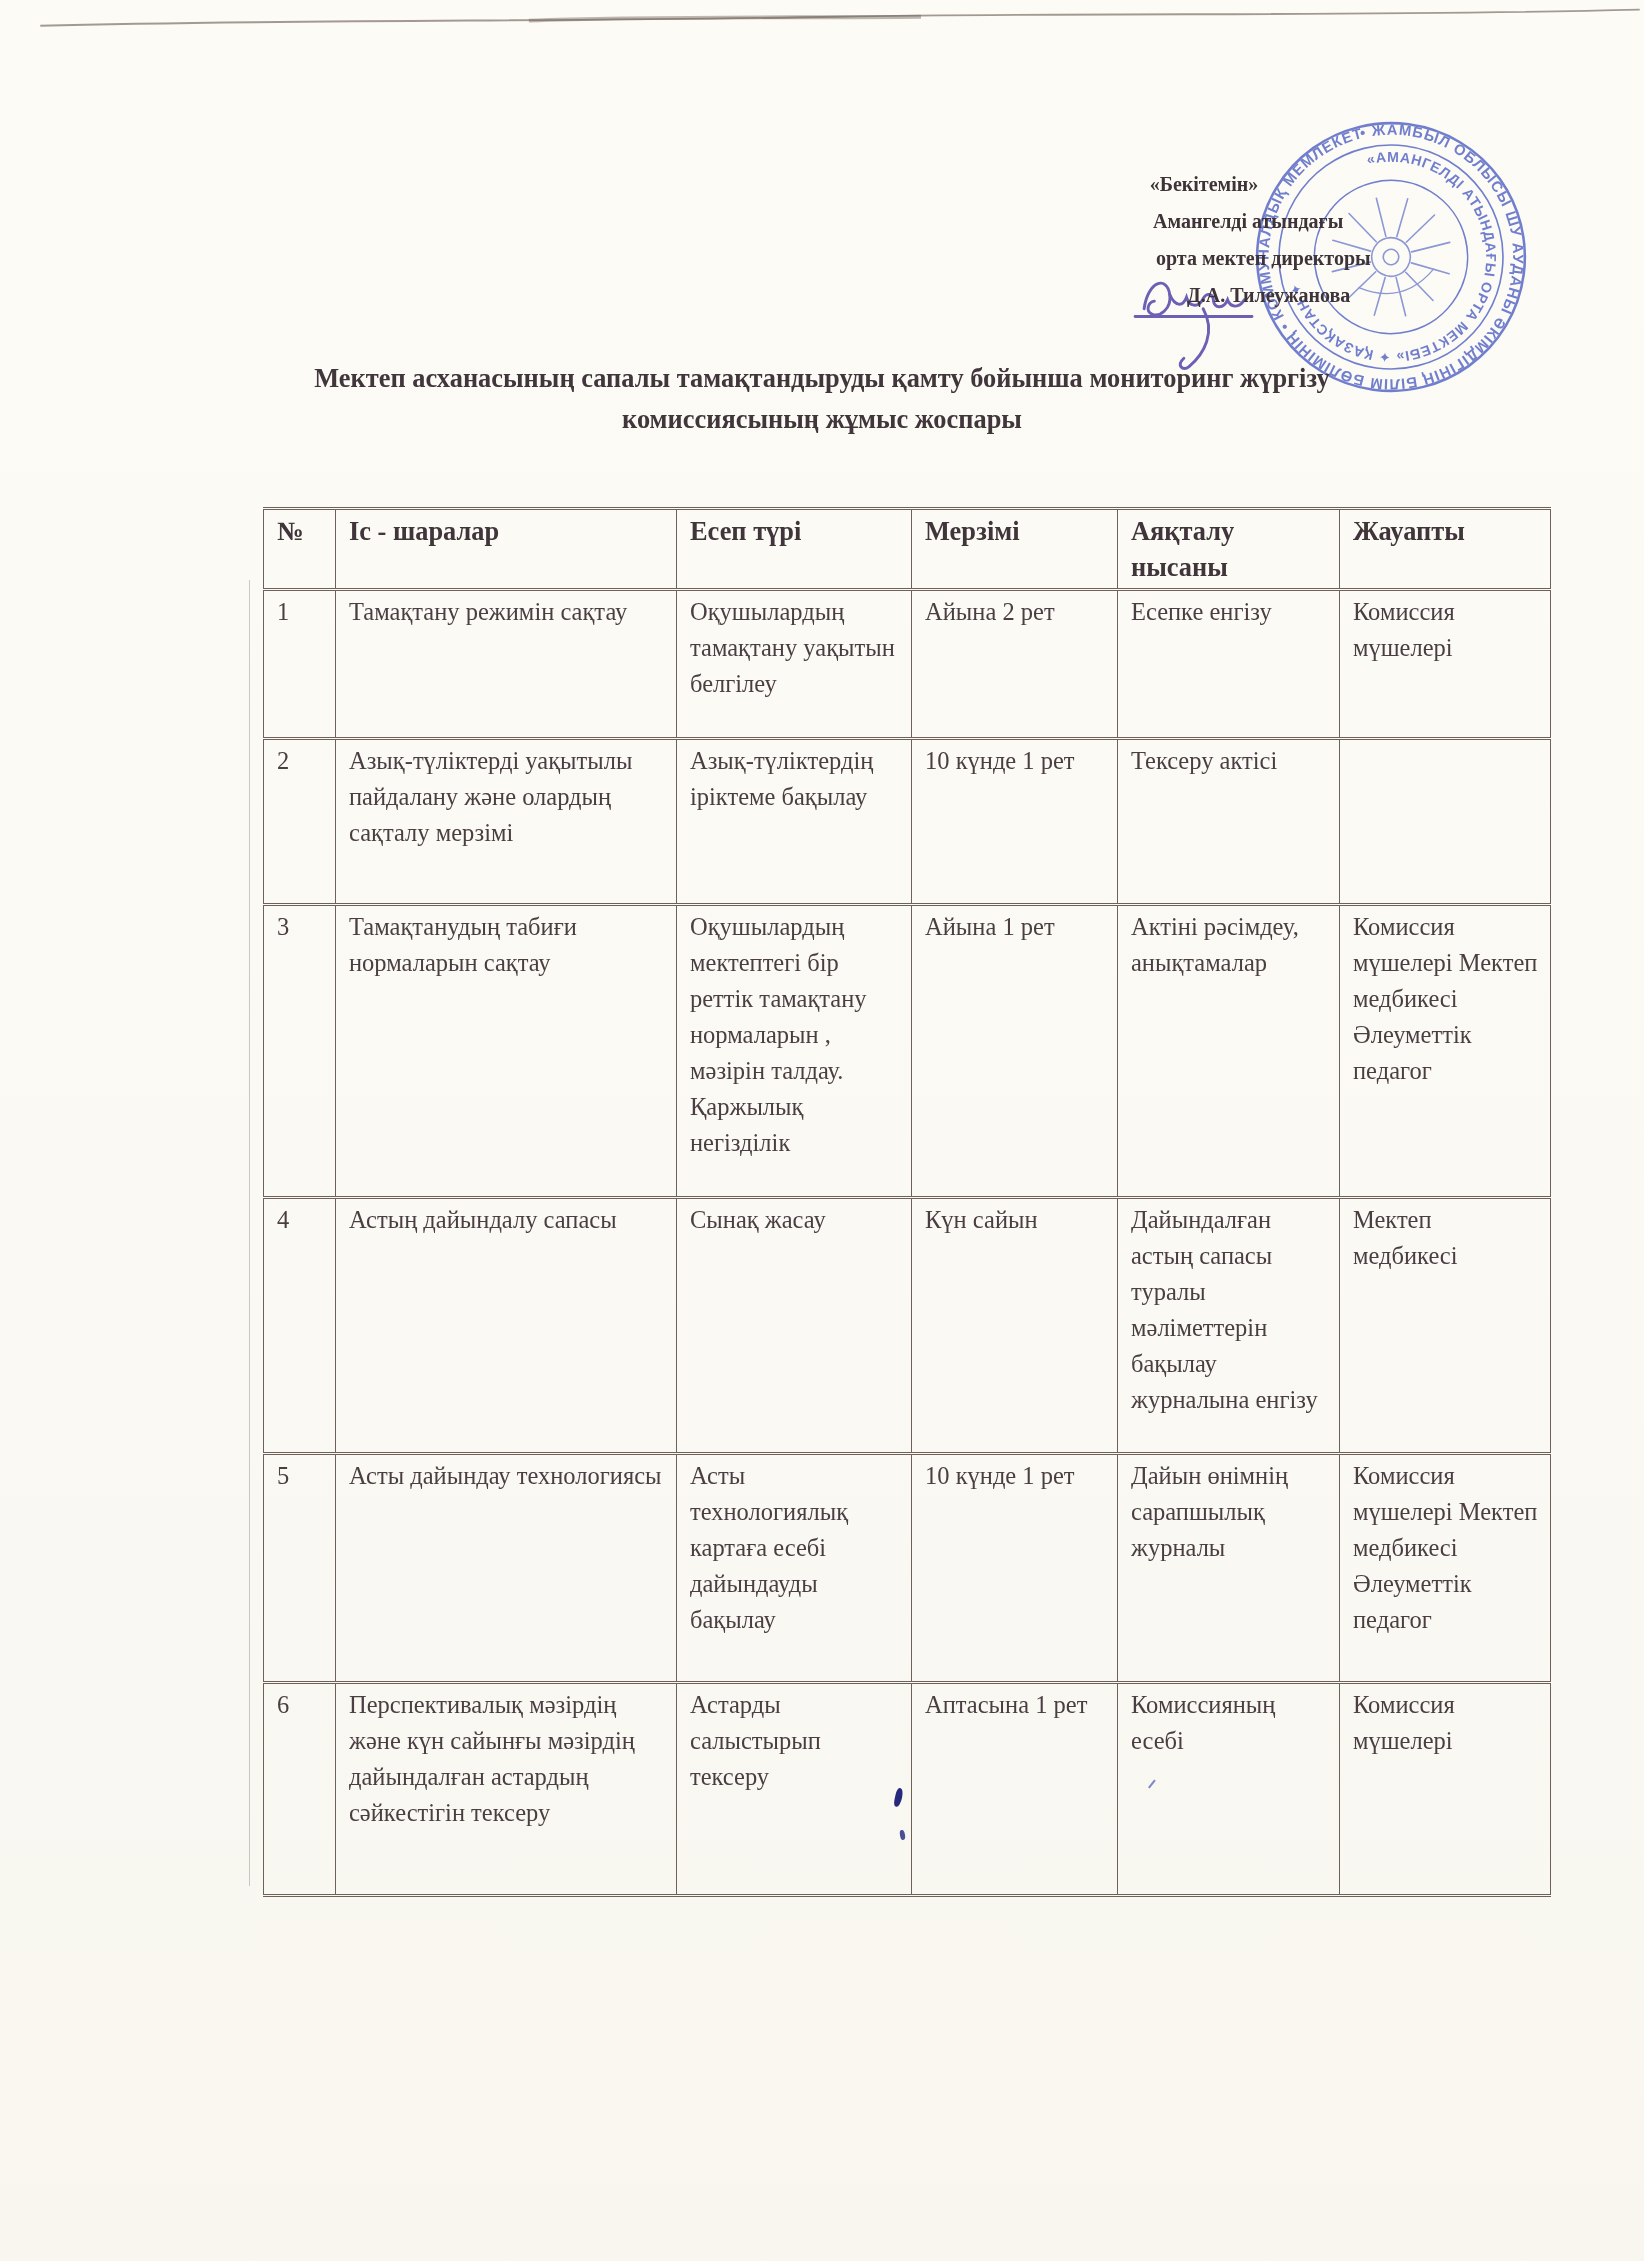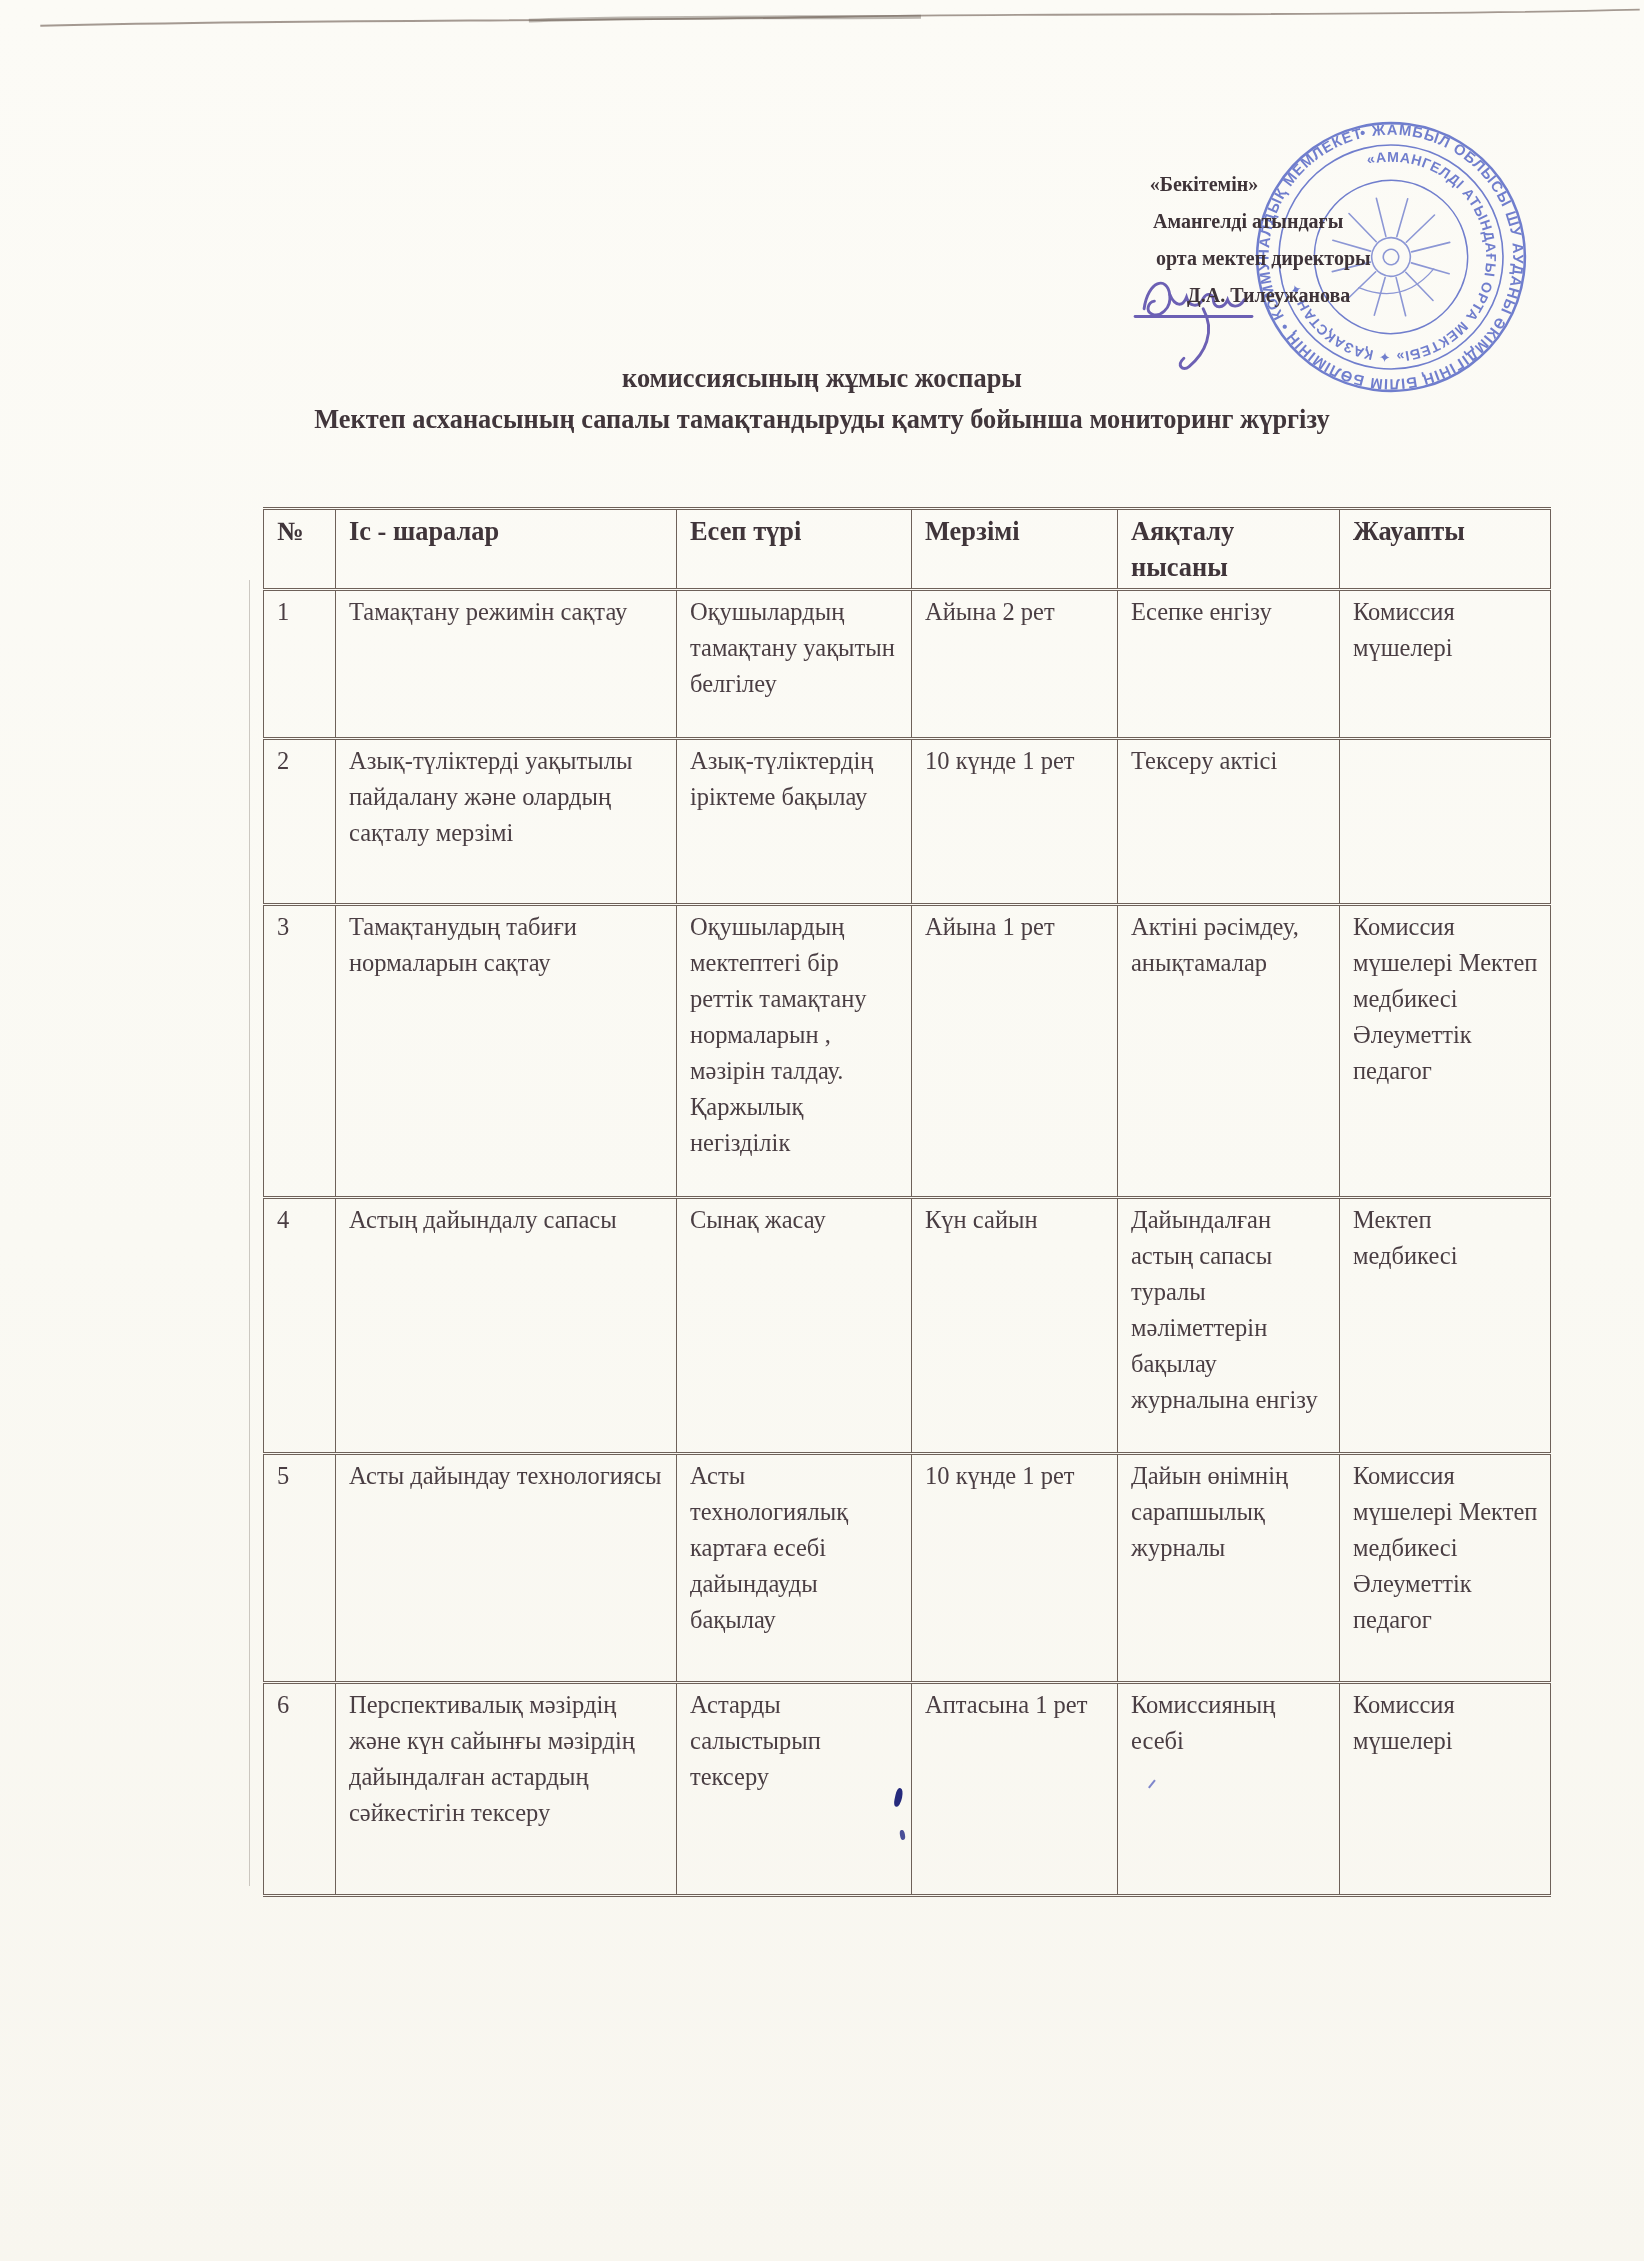--- a/index.html
+++ b/index.html
@@ -120,22 +120,22 @@
   <svg class="signature" viewBox="0 0 280 190">
     <g stroke="#5d50ad" stroke-width="4.5" fill="none" stroke-linecap="round" opacity="0.9">
       <path d="M28,62 C34,18 64,10 68,40 C71,62 52,76 40,70 C30,65 34,52 44,50"></path>
       <path d="M68,40 C76,58 88,60 94,44 C98,58 112,62 120,46 C126,36 136,38 136,50 C138,62 152,62 158,48 C162,60 176,62 184,48"></path>
       <path d="M14,74 L196,74"></path>
       <path d="M120,62 C140,98 122,132 98,152 C88,160 78,150 90,139"></path>
     </g>
   </svg>
 
   <div class="title">
+    <div>Мектеп асханасының сапалы тамақтандыруды қамту бойынша мониторинг жүргізу</div>
     <div>комиссиясының жұмыс жоспары</div>
-    <div>Мектеп асханасының сапалы тамақтандыруды қамту бойынша мониторинг жүргізу</div>
   </div>
 
   <table class="doc-table">
     <colgroup>
       <col class="c-num">
         <col class="c-act">
         <col class="c-rep">
         <col class="c-term">
         <col class="c-res">
         <col class="c-resp">

